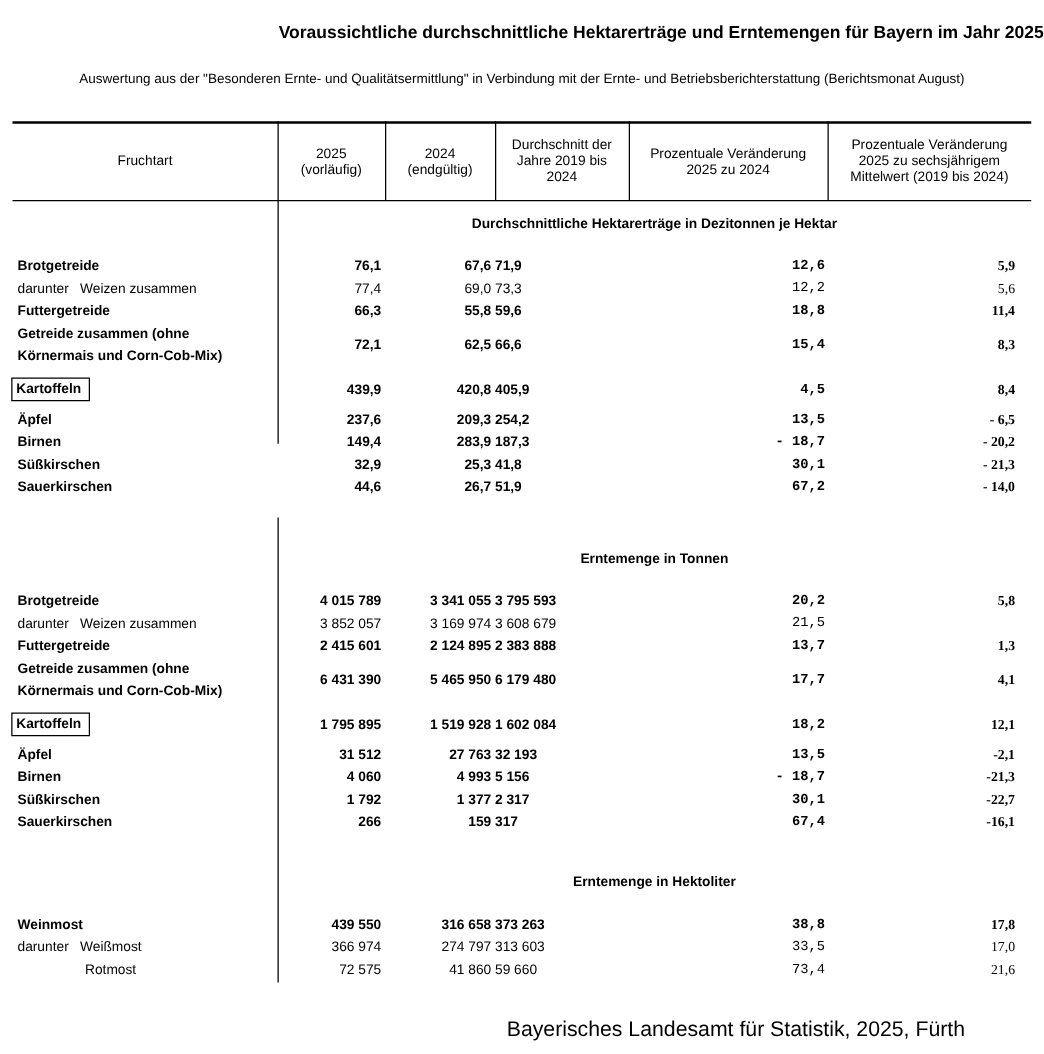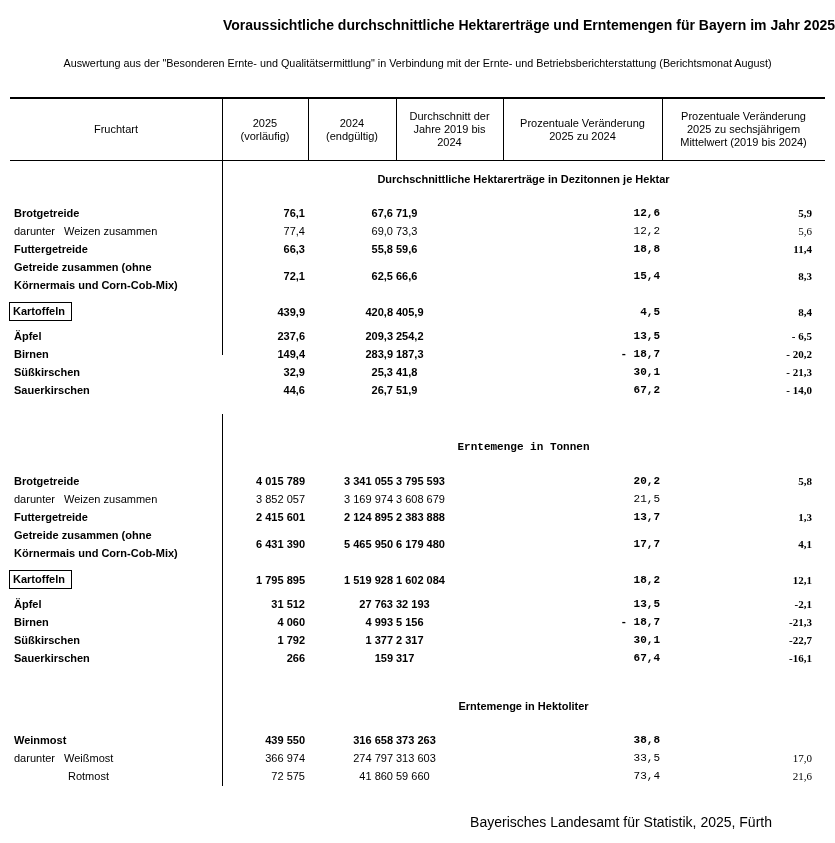--- a/index.html
+++ b/index.html
@@ -16,36 +16,36 @@
   .v-h1{left:298px;top:0;height:63px;}
   .v-h2{left:386px;top:0;height:63px;}
   .v-h3{left:493px;top:0;height:63px;}
   .v-h4{left:652px;top:0;height:63px;}
   .header{position:absolute;top:2px;left:0;width:815px;height:61px;display:flex;}
   .hc{display:flex;align-items:center;justify-content:center;text-align:center;white-space:pre-line;line-height:13px;box-sizing:border-box;}
   .hc0{width:212px;}.hc1{width:86px;}.hc2{width:88px;}.hc3{width:107px;}.hc4{width:159px;}.hc5{width:163px;}
   .body{position:absolute;top:64px;left:0;width:815px;}
   .sheading{margin-left:212px;width:603px;text-align:center;font-weight:bold;line-height:18px;}
   .sh1{margin-top:9px;}
-  .sh2{margin-top:39px;font-family:Liberation Mono, monospace;}
+  .sh2{margin-top:39px;}
   .sh3{margin-top:30px;}
   .rows{margin-top:16px;}
   .row{display:flex;align-items:center;line-height:18px;}
   .row.bold{font-weight:bold;}
   .cell{box-sizing:border-box;}
   .c0{width:212px;padding-left:4px;text-align:left;white-space:pre-line;}
   .c1{width:86px;padding-right:3px;text-align:right;}
   .c2{width:88px;padding-right:3px;text-align:right;}
   .c3{width:107px;padding-right:3px;}
   .c4{width:159px;padding-right:2px;text-align:right;font-family:Liberation Mono, monospace;}
   .c5{width:163px;padding-right:13px;text-align:right;font-family:Liberation Serif, serif;}
   .prefix{display:inline-block;width:50px;font-weight:normal;}
   .label.boxed{display:inline-block;border:1px solid #000;padding:0 6px 0 3px;margin-left:-5px;line-height:17px;}
   .label.indent{display:inline-block;margin-left:54px;}
-  .source{position:absolute;top:814px;right:63px;font-size:14px;}
+  .source{position:absolute;top:814px;right:63px;font-size:17px;}
 </style>
 </head>
 <body>
 
 <div class="page-title">Voraussichtliche durchschnittliche Hektarerträge und Erntemengen für Bayern im Jahr 2025</div>
 <div class="page-subtitle">Auswertung aus der "Besonderen Ernte- und Qualitätsermittlung" in Verbindung mit der Ernte- und Betriebsberichterstattung (Berichtsmonat August)</div>
 
 <div class="tablewrap">
   <div class="rule rule-top"></div>
   <div class="rule rule-headerbottom"></div>
@@ -227,20 +227,21 @@
       </div>
 
     <div class="sheading sh3">Erntemenge in Hektoliter</div>
     <div class="rows">
         <div class="row bold">
           <div class="cell c0"><span class="label">Weinmost</span></div>
           <div class="cell c1">439 550</div>
           <div class="cell c2">316 658</div>
           <div class="cell c3">373 263</div>
           <div class="cell c4">38,8</div>
+          <div class="cell c5">17,8</div>
         </div>
         <div class="row">
           <div class="cell c0"><span class="prefix">darunter</span><span class="label">Weißmost</span></div>
           <div class="cell c1">366 974</div>
           <div class="cell c2">274 797</div>
           <div class="cell c3">313 603</div>
           <div class="cell c4">33,5</div>
           <div class="cell c5">17,0</div>
         </div>
         <div class="row">

